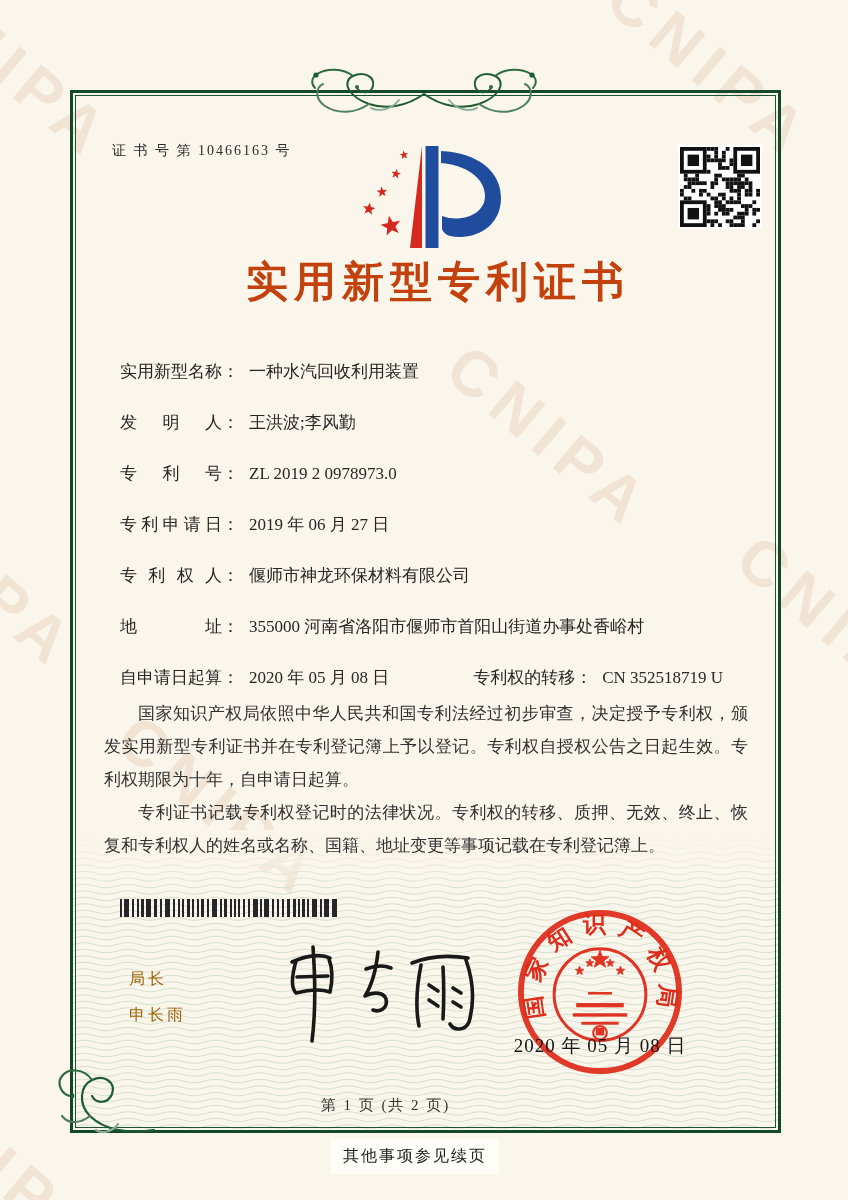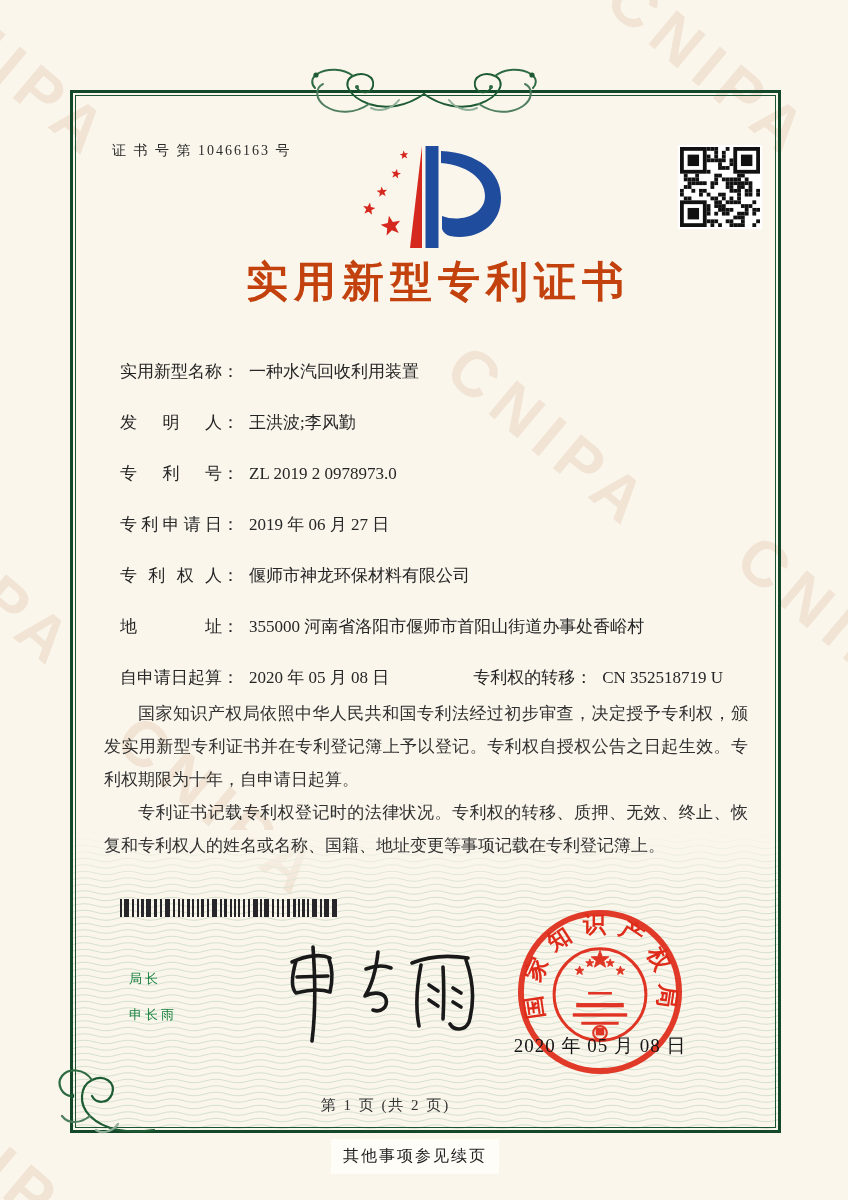--- a/index.html
+++ b/index.html
@@ -30,22 +30,22 @@
   
   .paras{position:absolute;left:104px;top:697px;width:644px;z-index:2;
          font-size:17px;line-height:33px;text-align:justify;color:#303030;}
   .paras p{margin:0;text-indent:34px;}
   
   .waves{position:absolute;left:73px;top:830px;z-index:1;}
   .wave-fade{position:absolute;left:73px;top:830px;width:705px;height:64px;z-index:1;
              background:linear-gradient(#fbf6ec,rgba(251,246,236,0));}
   .barcode{position:absolute;left:120px;top:899px;z-index:2;}
   .signer{position:absolute;left:129px;top:961px;z-index:2;
-          font-family:Liberation Serif, serif;font-size:13px;
-          letter-spacing:3px;color:#15803d;line-height:36px;}
+          font-family:Liberation Serif, serif;font-size:16px;
+          letter-spacing:3px;color:#a16207;line-height:36px;}
   .sig{position:absolute;left:262px;top:940px;z-index:2;}
   .seal{position:absolute;left:515px;top:907px;z-index:3;}
   .seal-date{position:absolute;left:510px;top:1033px;width:180px;text-align:center;
              font-size:19px;color:#151515;letter-spacing:1px;z-index:4;}
   .page-num{position:absolute;left:70px;top:1096px;width:631px;text-align:center;
             font-size:15px;letter-spacing:2px;color:#333;z-index:2;}
   .cont-note{position:absolute;left:331px;top:1139px;background:#fefdf8;padding:7px 12px;
              font-size:16px;letter-spacing:2px;color:#222;z-index:2;}
   svg{display:block;}
 </style>

